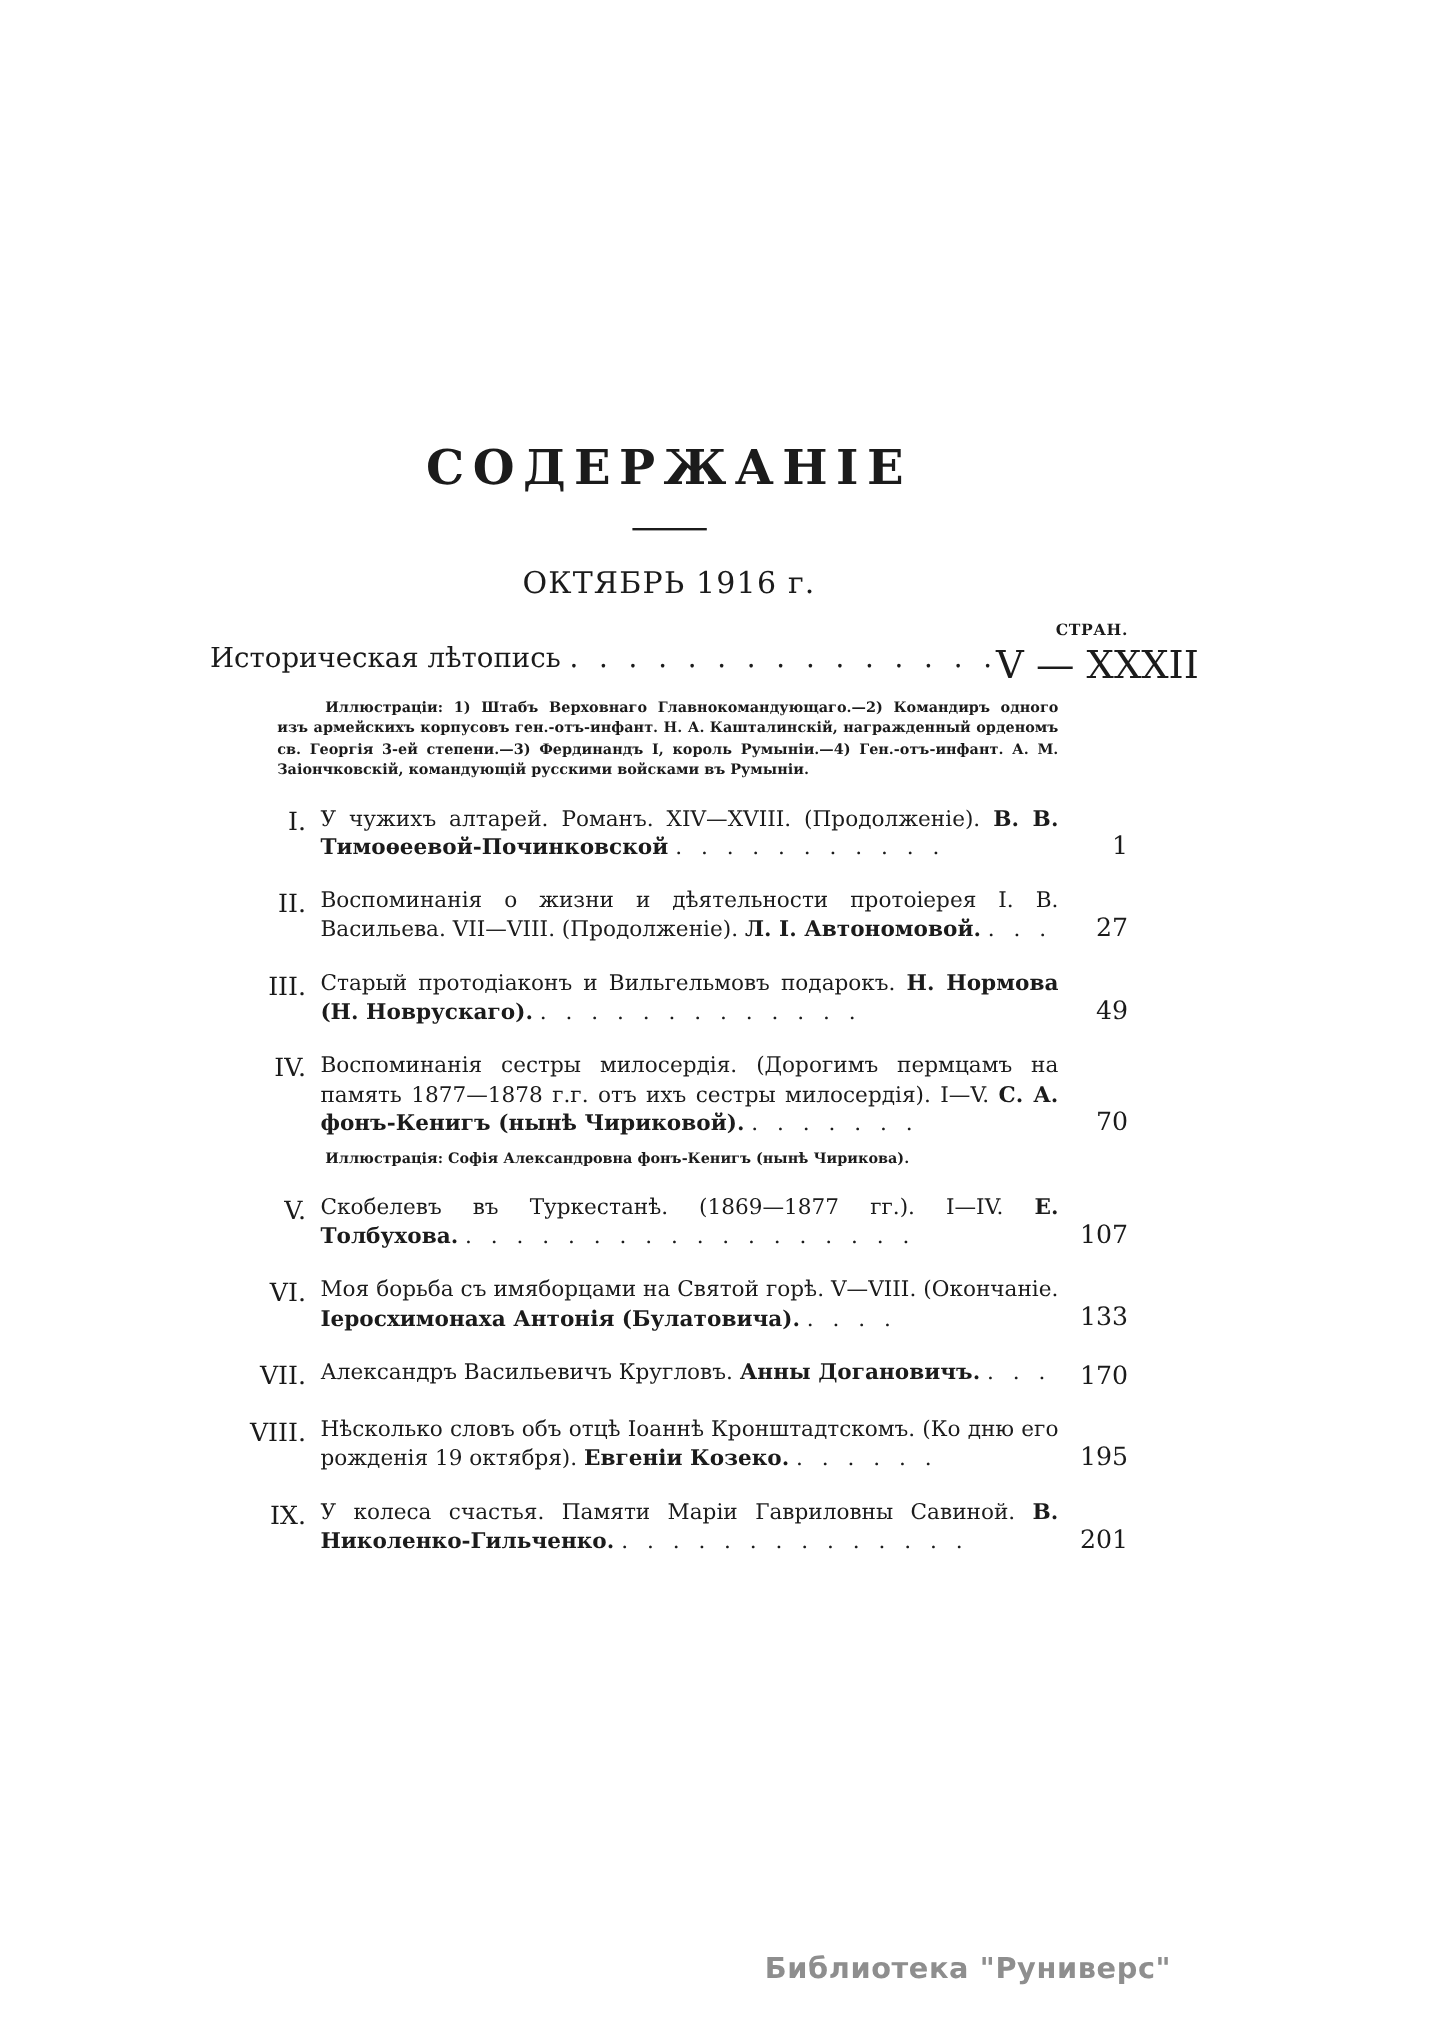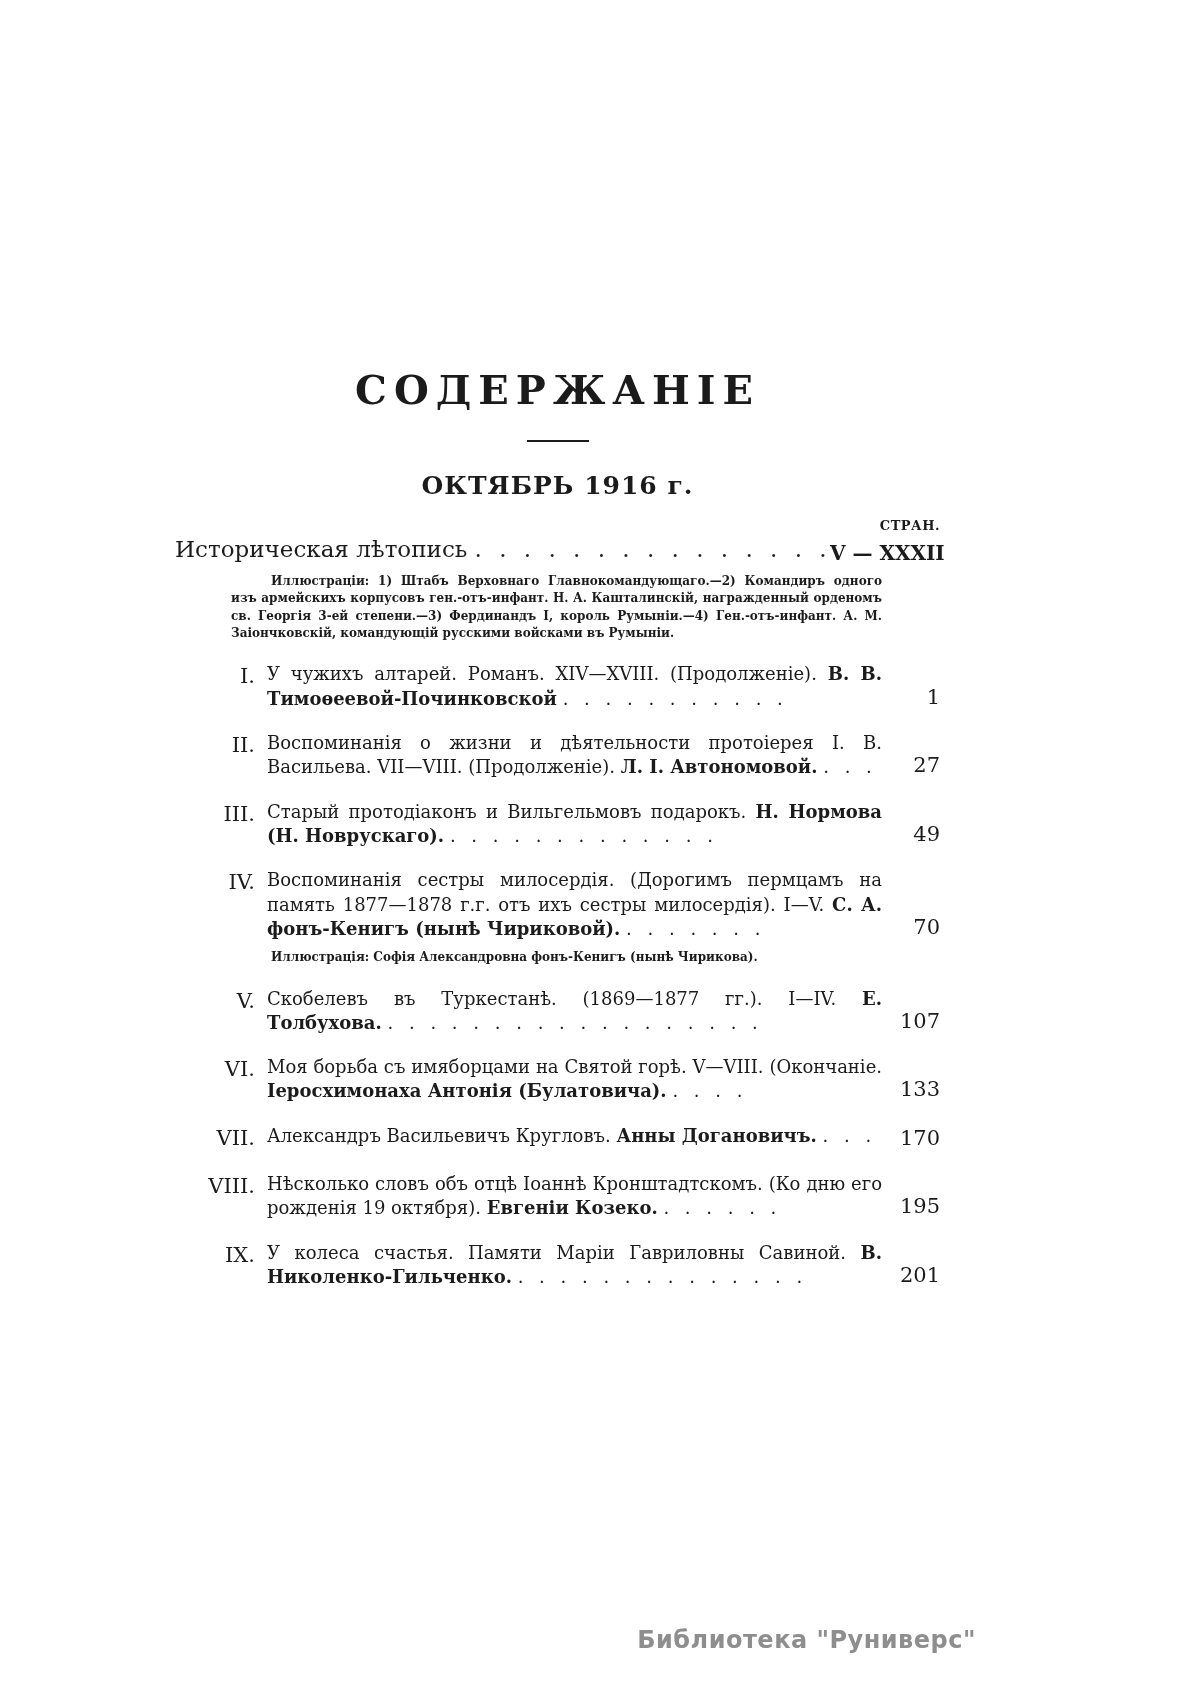--- a/index.html
+++ b/index.html
@@ -29,47 +29,45 @@
   }
   .rule {
     width:62px;
     border:none;
     border-top:2px solid #1b1b1b;
     margin:27px auto 29px auto;
   }
   .issue {
     text-align:center;
     font-size:25px;
-    font-weight:bold;
+    font-weight:normal;
     letter-spacing:1px;
   }
   .stran {
     text-align:right;
     font-size:13px;
     font-weight:bold;
     letter-spacing:0.5px;
     margin-top:18px;
   }
   .chronicle-row {
     display:flex;
-    align-items:flex-end;
     margin-top:2px;
   }
   .chronicle-text {
     flex:1;
     font-size:23px;
     line-height:1.3;
   }
   .chronicle-page {
     flex:none;
     width:110px;
     text-align:right;
-    font-size:20px;
+    font-size:32px;
     white-space:nowrap;
-    font-weight:bold;
   }
   .toc-row {
     display:flex;
     align-items:flex-start;
     margin-top:20px;
   }
   .toc-num {
     flex:none;
     width:80px;
     text-align:right;

